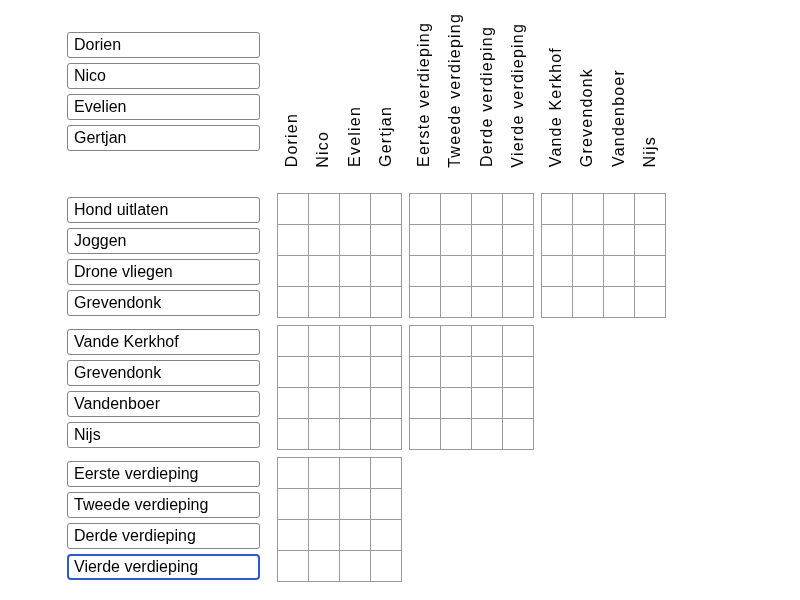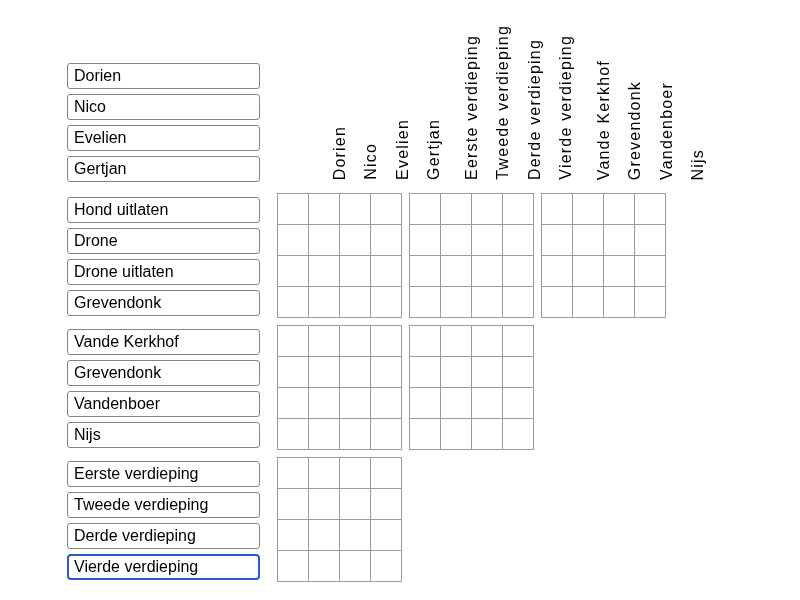--- a/index.html
+++ b/index.html
@@ -8,21 +8,21 @@
     --selected-border:#2e58cc;
     --text:#000000;
     --background:#ffffff;
   }
   html,body{margin:0;padding:0;background:var(--background);}
   body{width:800px;height:600px;overflow:hidden;
        font-family:"Liberation Sans","DejaVu Sans",sans-serif;color:var(--text);}
   .puzzle{padding-left:67px;padding-top:0;}
 
   
-  .header-row{display:flex;align-items:flex-end;height:182px;gap:48px;}
+  .header-row{display:flex;align-items:center;height:182px;}
   .corner-col{width:193px;margin-right:17px;display:flex;flex-direction:column;}
   .headers{display:flex;gap:7px;align-items:flex-end;}
   .hgroup{width:125px;display:flex;align-items:flex-end;padding-bottom:2px;box-sizing:border-box;}
   .hcol{width:31.25px;display:flex;justify-content:center;box-sizing:border-box;}
   .vlabel{writing-mode:vertical-rl;transform:rotate(180deg);
           font-size:16px;letter-spacing:1.2px;line-height:1.05;white-space:nowrap;}
 
   
   .box{box-sizing:border-box;width:193px;height:26px;margin-bottom:5px;
        border:1px solid var(--box-border);border-radius:3px;background:#fff;
@@ -95,22 +95,22 @@
         <div class="hcol">
             <span class="vlabel">Nijs</span>
           </div>
       </div>
     </div>
   </div>
 
   <div class="row-group first">
     <div class="row-boxes">
       <div class="box">Hond uitlaten</div>
-      <div class="box">Drone</div>
-      <div class="box">Drone uitlaten</div>
+      <div class="box">Joggen</div>
+      <div class="box">Drone vliegen</div>
       <div class="box">Grevendonk</div>
     </div>
     <div class="blocks">
       <div class="block">
           <div class="cell"></div>
           <div class="cell"></div>
           <div class="cell"></div>
           <div class="cell"></div>
           <div class="cell"></div>
           <div class="cell"></div>

